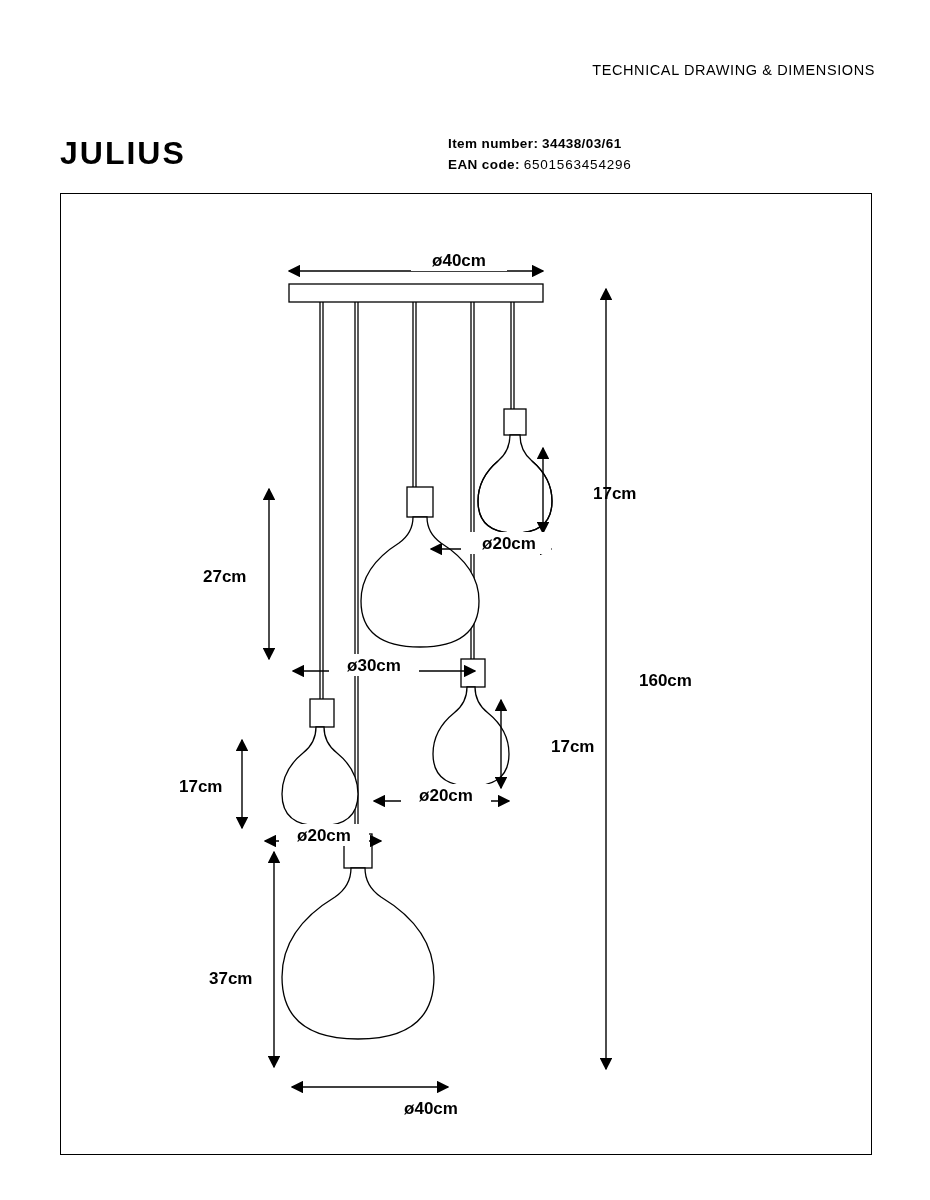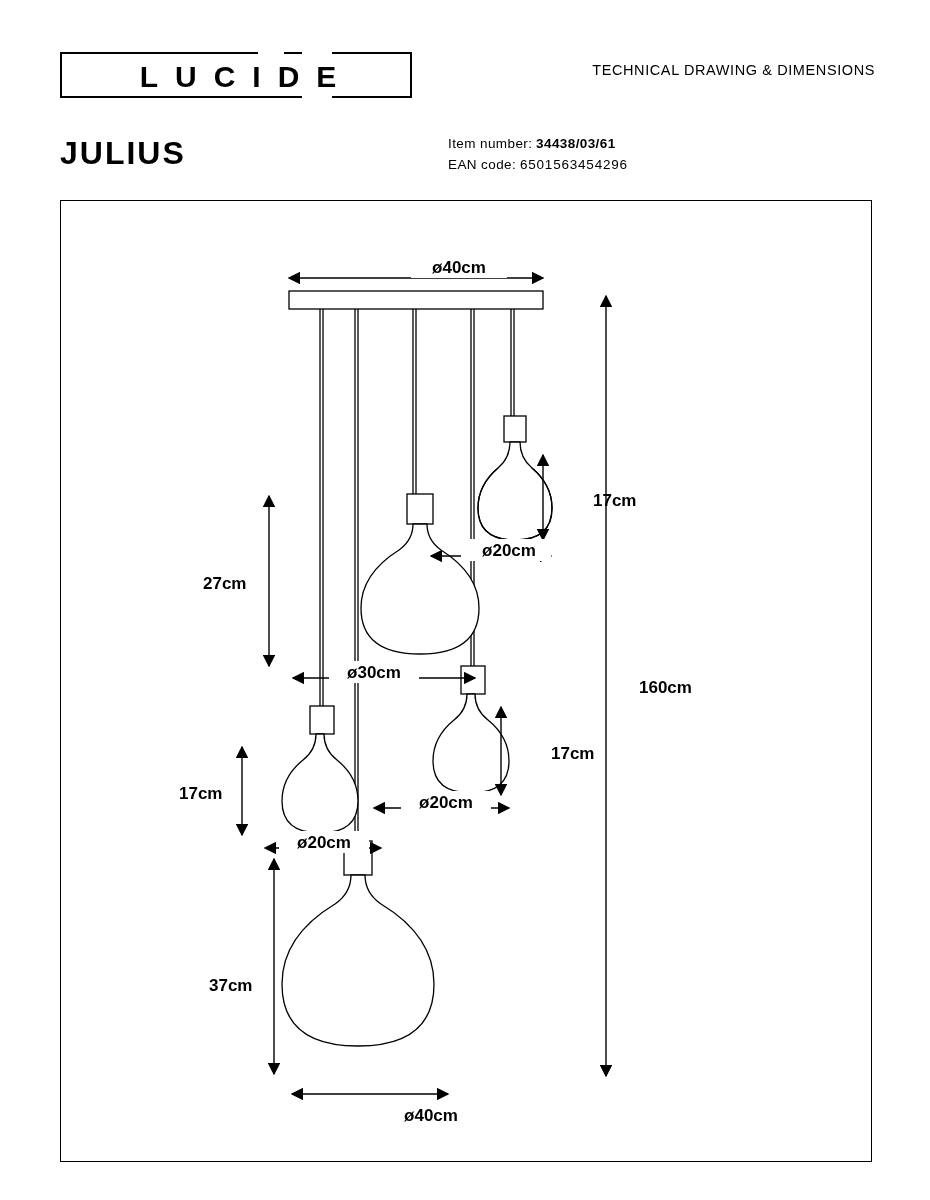--- a/index.html
+++ b/index.html
@@ -79,57 +79,50 @@
     font-weight: bold;
     letter-spacing: 2px;
   }
   .meta {
     position: absolute;
     left: 448px;
     top: 133px;
     font-size: 13.5px;
     line-height: 21px;
   }
-  .meta .lbl { font-weight: normal; letter-spacing: 0.4px; margin-top: 12px; }
+  .meta .lbl { font-weight: bold; letter-spacing: 0.4px; margin-top: 12px; }
   .meta .val { letter-spacing: 0.8px; }
   .meta .val.bold { font-weight: bold; letter-spacing: 0.4px; }
 
   
   .frame {
     position: absolute;
     left: 60px;
     top: 193px;
     width: 812px;
     height: 962px;
     border: 1px solid #000;
     box-sizing: border-box;
     overflow: hidden;
-    margin-top: 7px;
   }
   .svg-wrap { position: absolute; inset: 0; }
   svg { display: block; }
   .dimtext {
     font-family: "Liberation Sans", sans-serif;
     font-size: 17px;
     font-weight: bold;
     fill: #000;
   }
 </style>
 </head>
 <body>
 
 <div class="page">
 
   <div class="header">
-    <div class="logo-box">
-      <div class="logo-text">LUCIDE</div>
-      <div class="notch n1"></div>
-      <div class="notch n2"></div>
-      <div class="notch n3"></div>
-    </div>
     <div class="tech-title">TECHNICAL DRAWING &amp; DIMENSIONS</div>
   </div>
 
   <div class="product-name">JULIUS</div>
   <div class="meta">
     <div>
       <span class="lbl">Item number:</span>
       <span class="val bold">34438/03/61</span>
     </div>
     <div>

